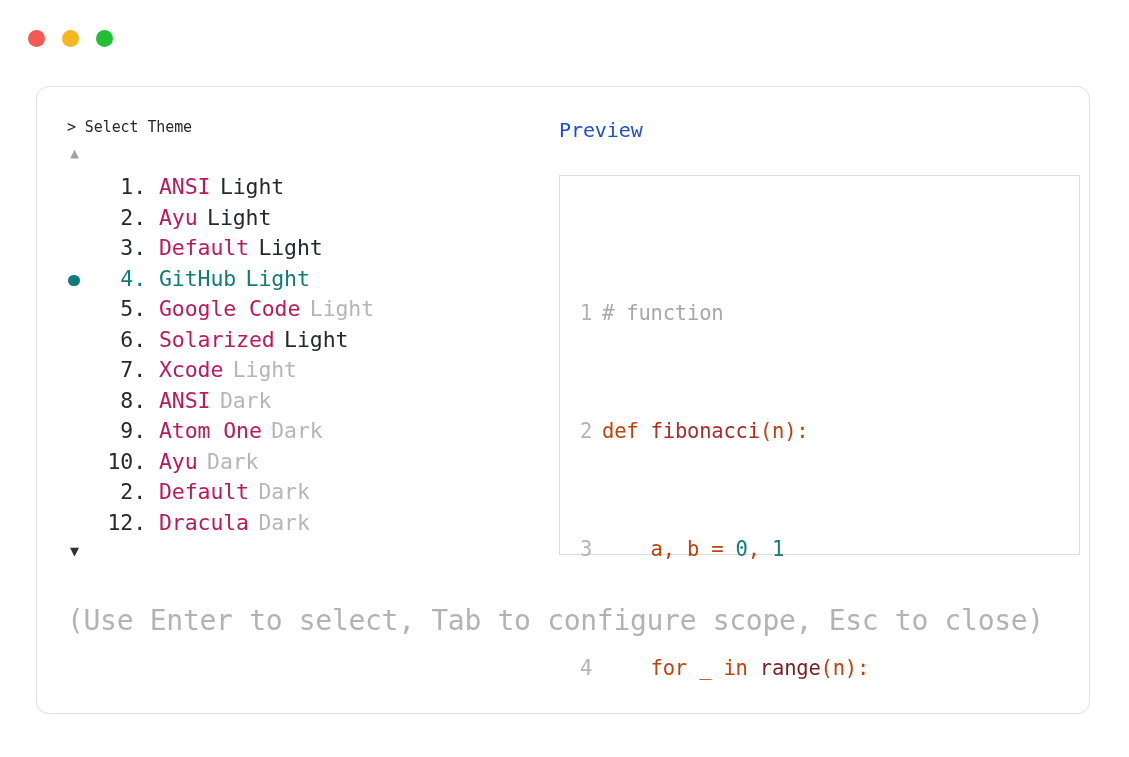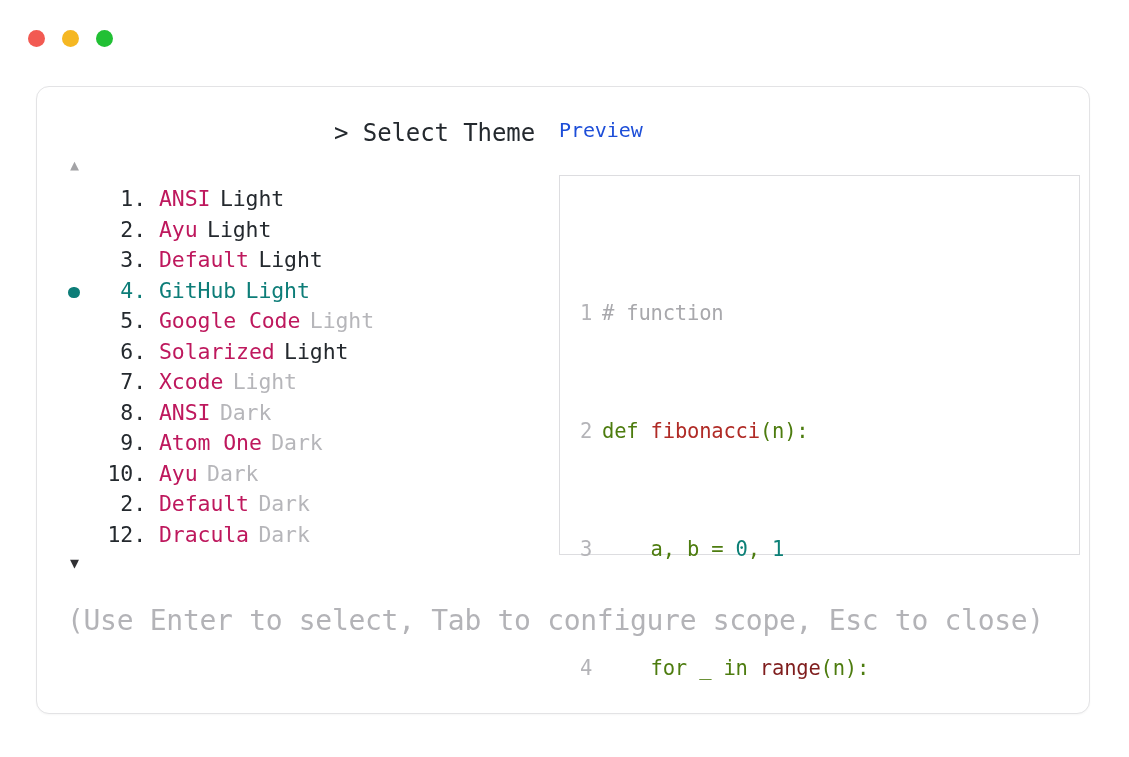--- a/index.html
+++ b/index.html
@@ -62,26 +62,25 @@
   }
 
   
   .left-col {
     width: 470px;
     flex: 0 0 470px;
     padding-left: 2px;
   }
 
   .prompt {
-    font-size: 24px;
+    font-size: 15px;
     line-height: 1.34;
     color: #24292e;
     letter-spacing: -0.1px;
     white-space: pre;
-    text-align: right;
   }
 
   .arrow {
     font-size: 15px;
     line-height: 1;
     height: 20px;
     margin-top: 9px;
     padding-left: 3px;
     color: #a3a3a6;
     user-select: none;
@@ -167,21 +166,21 @@
     padding-left: 20px;
   }
   .code-line { display: block; white-space: pre; }
   .ln {
     color: #b4b4b8;
     display: inline-block;
     width: 12px;
     text-align: right;
     margin-right: 10px;
   }
-  .tok-plain   { color: #4d7c0f; }
+  .tok-plain   { color: #c2410c; }
   .tok-comment { color: #a8a8ac; }
   .tok-func    { color: #b02b26; }
   .tok-num     { color: #0d8077; }
   .tok-builtin { color: #7f1d1d; }
 
   
   .hint {
     position: absolute;
     left: 30px;
     bottom: 76px;

